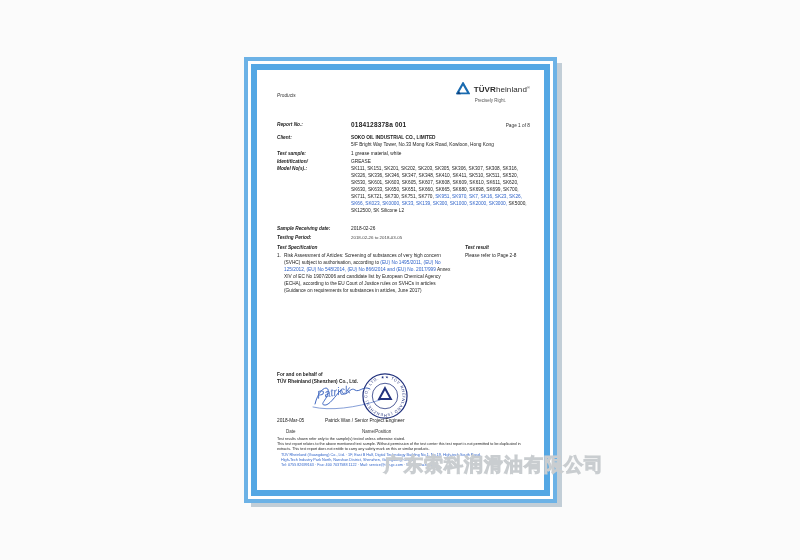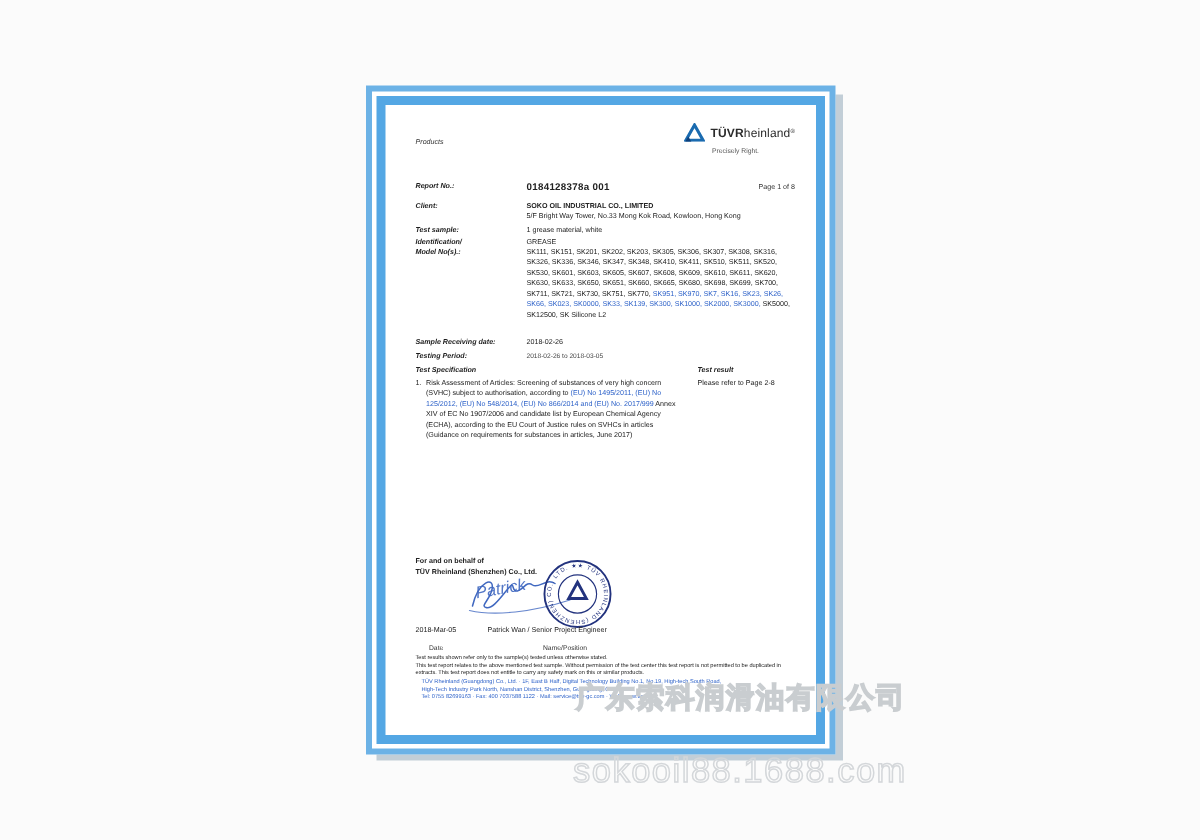--- a/index.html
+++ b/index.html
@@ -196,15 +196,14 @@
           <div>TÜV Rheinland (Guangdong) Co., Ltd. · 1F, East B Half, Digital Technology Building No.1, No.19, High-tech South Road,</div>
           <div>High-Tech Industry Park North, Nanshan District, Shenzhen, Guangdong, China</div>
           <div>Tel: 0755 82699163 · Fax: 400 7037588 1122 · Mail: service@tuv-gc.com · Web: www.tuv.com</div>
         </div>
 
       </div>
     </div>
   </div>
 
   <div class="wm-cn">广东索科润滑油有限公司</div>
-  <div class="wm-url">sokooil88.1688.com</div>
 
 </div>
 
 </body></html>

